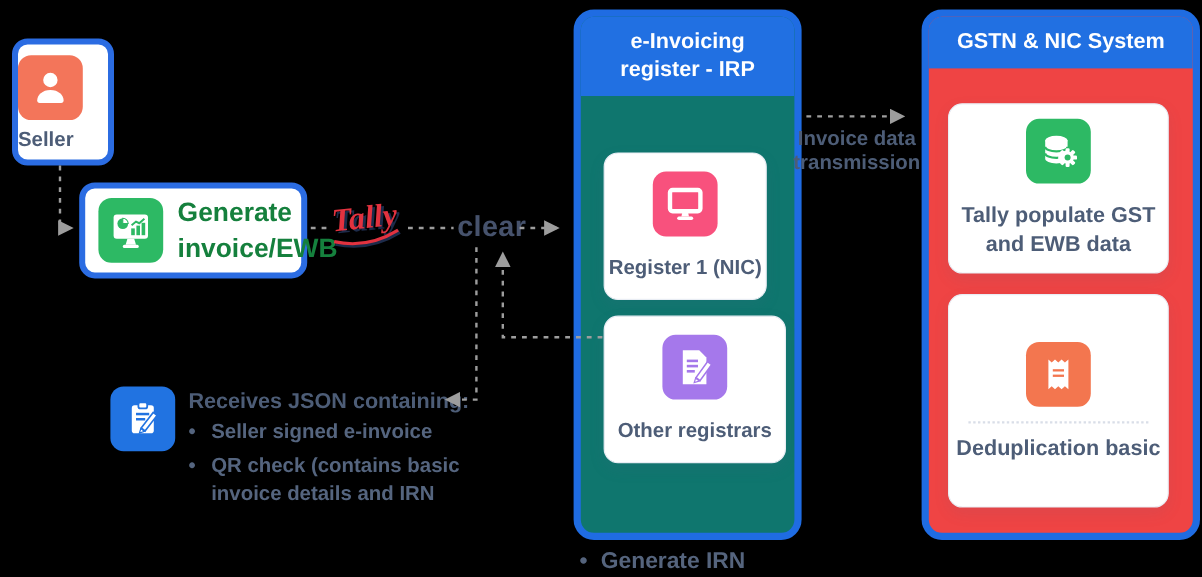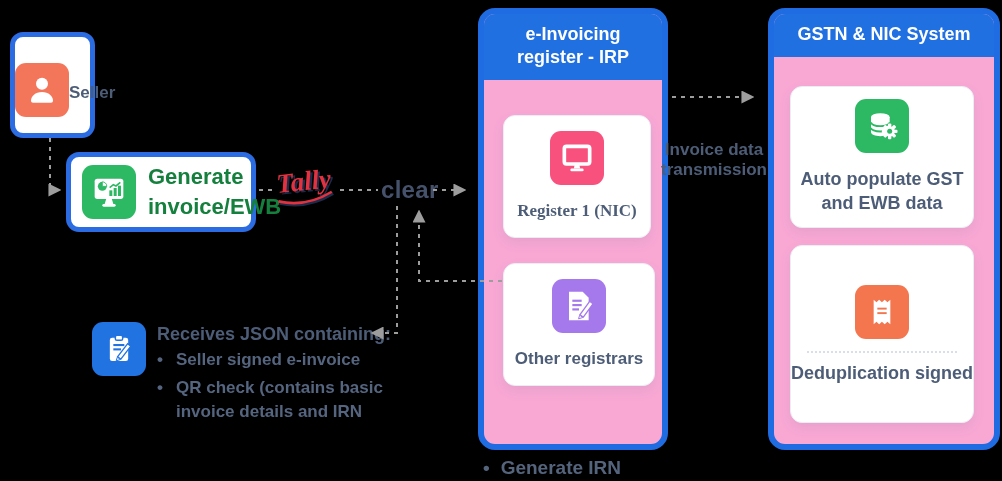--- a/index.html
+++ b/index.html
@@ -2,22 +2,22 @@
 <html><head>
 <meta charset="utf-8">
 <style>
   html,body{margin:0;padding:0;background:#000;}
   .stage{position:relative;width:1002px;height:481px;background:#000;overflow:hidden;
          font-family:"Liberation Sans",sans-serif;color:#51617b;}
 
   
   .node{position:absolute;background:#fff;border:5px solid #2b6ce2;border-radius:13px;
         box-sizing:border-box;}
-  .seller-box{left:10px;top:32px;width:85px;height:106px;display:flex;flex-direction:row;
-        align-items:center;padding-top:9px;}
+  .seller-box{left:10px;top:32px;width:85px;height:106px;display:flex;flex-direction:column;
+        padding-top:9px;}
   .seller-box .label{margin-top:7px;font-size:17px;font-weight:600;color:#4d5d77;}
   .generate-box{left:66px;top:152px;width:190px;height:80px;display:flex;align-items:center;
         gap:12px;padding-left:11px;}
   .generate-box .label{font-size:22px;font-weight:600;color:#15803d;width:114px;line-height:1.35;}
 
   .icon-sq{border-radius:11px;display:flex;align-items:center;justify-content:center;flex:none;}
   .sq-54{width:54px;height:54px;}
   .bg-orange{background:#f3755a;}
   .bg-green{background:#2db964;}
   .bg-pink{background:#f8517d;}
@@ -25,43 +25,43 @@
   .bg-rorange{background:#f3764f;}
   .bg-blue{background:#2173e1;}
   .icon-sq svg{width:40px;height:40px;}
 
   
   .tally-logo{position:absolute;left:272px;top:162px;width:66px;height:48px;}
   .clear-logo{position:absolute;left:381px;top:176px;font-size:24px;font-weight:800;
         color:#46526c;letter-spacing:.3px;}
 
   
-  .panel{position:absolute;background:#f9a8d4;border:6px solid #1f6ce2;border-radius:17px;
+  .panel{position:absolute;background:#0f766e;border:6px solid #1f6ce2;border-radius:17px;
         box-sizing:border-box;overflow:hidden;}
   .irp-panel{left:478px;top:8px;width:190px;height:442px;}
-  .gstn-panel{left:768px;top:8px;width:232px;height:442px;background:#f9a8d4;}
+  .gstn-panel{left:768px;top:8px;width:232px;height:442px;background:#ef4444;}
   .panel-header{background:#2170e2;color:#fff;font-weight:700;font-size:18px;line-height:1.28;
         text-align:center;padding:9px 18px 11px;}
   .card{position:absolute;background:#fff;border:1px solid #e9edf4;border-radius:12px;
         box-shadow:0 5px 12px rgba(80,100,140,.10);display:flex;flex-direction:column;
         align-items:center;justify-content:center;text-align:center;box-sizing:border-box;}
   .card .label{font-size:17px;font-weight:600;color:#4d5d77;line-height:1.3;margin-top:15px;}
-  .irp-card1{left:19px;top:101px;width:148px;height:123px;font-family:Liberation Serif, serif;}
+  .irp-card1{left:19px;top:113px;width:136px;height:123px;}
   .irp-card2{left:19px;top:249px;width:152px;height:123px;}
   .gstn-card1{left:16px;top:72px;width:184px;height:142px;}
   .gstn-card2{left:16px;top:231px;width:184px;height:178px;}
   .gstn-panel .card .label{font-size:18px;width:164px;}
   .divider{width:150px;border-top:2px dotted #d9dee8;margin:12px 0 10px;}
   .sub-label{font-size:18px;font-weight:600;color:#4d5d77;}
 
   
   .footnote{position:absolute;left:483px;top:457px;display:flex;gap:11px;align-items:baseline;
         font-size:19px;font-weight:600;color:#55647d;}
   .transmission{position:absolute;left:659px;top:106px;width:110px;text-align:center;
-        font-size:17px;font-weight:600;color:#4d5d77;line-height:1.18;margin-top:34px;}
+        font-size:17px;font-weight:600;color:#4d5d77;line-height:1.18;}
   .receives{position:absolute;left:84px;top:322px;}
   .receives .icon-wrap{position:absolute;left:8px;top:0;}
   .receives .heading{position:absolute;left:73px;top:2px;width:260px;font-size:18px;
         font-weight:700;color:#4d5d77;}
   .receives .bullets{position:absolute;left:73px;top:26px;width:228px;font-size:17px;
         font-weight:600;color:#55657f;line-height:1.45;}
   .receives .bullets .bullet-item{display:flex;gap:9px;margin-bottom:3px;}
   .receives .bullets .dot{flex:none;width:10px;}
 
   
@@ -151,32 +151,32 @@
               <rect x="-1" y="-4.7" width="2" height="9.4" rx="0.6"></rect>
               <rect x="-1" y="-4.7" width="2" height="9.4" rx="0.6" transform="rotate(45)"></rect>
               <rect x="-1" y="-4.7" width="2" height="9.4" rx="0.6" transform="rotate(90)"></rect>
               <rect x="-1" y="-4.7" width="2" height="9.4" rx="0.6" transform="rotate(135)"></rect>
             </g>
             <circle r="3.1" fill="#fff"></circle>
             <circle r="1.5" fill="#2db964"></circle>
           </g>
         </svg>
       </div>
-      <div class="label">Auto populate GST and EWB data</div>
+      <div class="label">Tally populate GST and EWB data</div>
     </div>
     <div class="card gstn-card2">
       <div class="icon-sq sq-54 bg-rorange">
         <svg viewBox="0 0 24 24">
           <path d="M7 4.6 l1.65 1.5 1.65-1.5 1.65 1.5 1.65-1.5 1.65 1.5 L17 4.6 V19.4 l-1.75-1.5 -1.65 1.5 -1.65-1.5 -1.65 1.5 -1.65-1.5 L7 19.4 Z" fill="#fff"></path>
           <rect x="9.2" y="9.4" width="5.6" height="1.15" fill="#f3764f"></rect>
           <rect x="9.2" y="12.1" width="5.6" height="1.15" fill="#f3764f"></rect>
         </svg>
       </div>
       <div class="divider"></div>
-      <div class="sub-label">Deduplication signed</div>
+      <div class="sub-label">Deduplication basic</div>
     </div>
   </div>
 
   <div class="transmission">Invoice data transmission</div>
 
   <div class="footnote">
     <span>•</span>
     <span>Generate IRN</span>
   </div>
 

